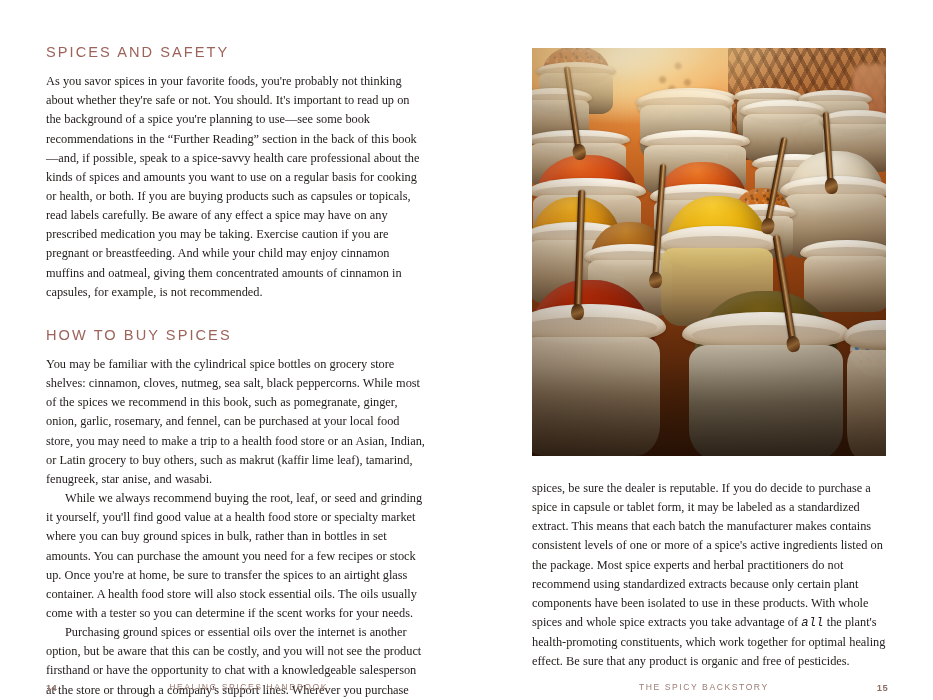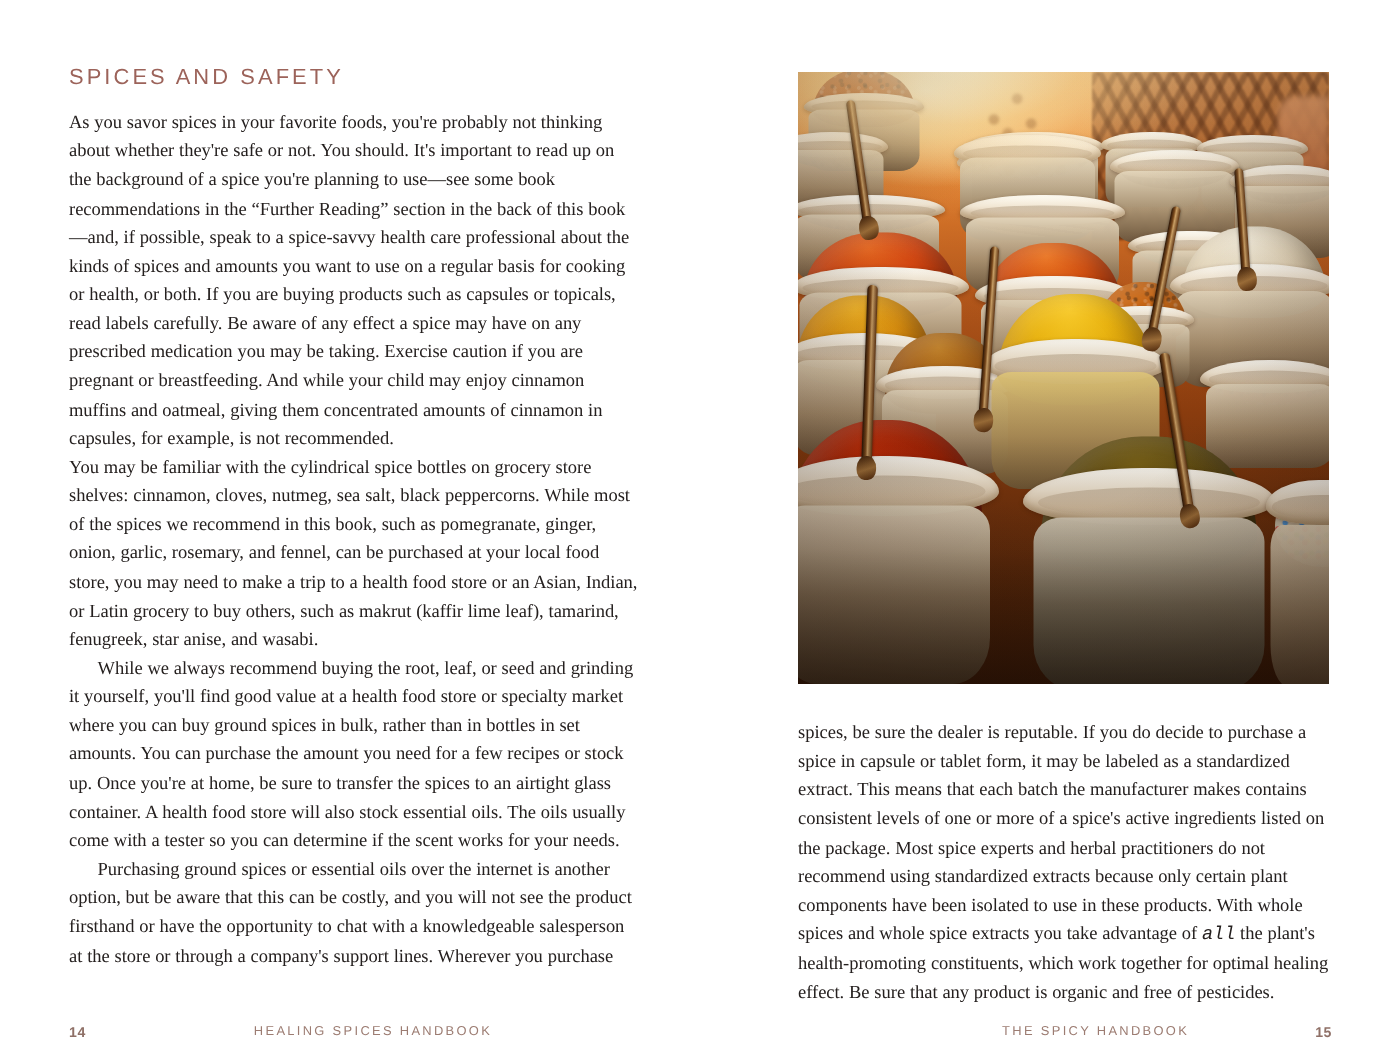--- a/index.html
+++ b/index.html
@@ -116,21 +116,21 @@
     align-items: center;
     justify-content: flex-end;
   }
   .folio {
     font-weight: 700;
     letter-spacing: 0.4px;
     color: #8f7067;
     font-size: 9.4px;
   }
   .footer-left .folio { margin-right: 112px; }
-  .footer-right .folio { margin-left: 84px; }
+  .footer-right .folio { margin-left: 108px; }
   .running-head { white-space: nowrap; }
 
   
   .ph { position: absolute; }
 
   
   .bg-wash {
     inset: 0;
     background:
       radial-gradient(ellipse 150px 90px at 24% 3%, rgba(255,250,225,0.98) 0%, rgba(255,232,170,0.72) 35%, rgba(255,190,110,0.1) 72%, rgba(255,180,90,0) 100%),
@@ -249,20 +249,21 @@
 <body>
 
 <div class="page">
 
   <div class="left-page">
 
     <h2 class="section-heading">SPICES AND SAFETY</h2>
 
     <p class="body-par">As you savor spices in your favorite foods, you're probably not thinking about whether they're safe or not. You should. It's important to read up on the background of a spice you're planning to use—see some book recommendations in the “Further Reading” section in the back of this book—and, if possible, speak to a spice-savvy health care professional about the kinds of spices and amounts you want to use on a regular basis for cooking or health, or both. If you are buying products such as capsules or topicals, read labels carefully. Be aware of any effect a spice may have on any prescribed medication you may be taking. Exercise caution if you are pregnant or breastfeeding. And while your child may enjoy cinnamon muffins and oatmeal, giving them concentrated amounts of cinnamon in capsules, for example, is not recommended.</p>
 
+    <h2 class="section-heading second">HOW TO BUY SPICES</h2>
 
     <p class="body-par">You may be familiar with the cylindrical spice bottles on grocery store shelves: cinnamon, cloves, nutmeg, sea salt, black peppercorns. While most of the spices we recommend in this book, such as pomegranate, ginger, onion, garlic, rosemary, and fennel, can be purchased at your local food store, you may need to make a trip to a health food store or an Asian, Indian, or Latin grocery to buy others, such as makrut (kaffir lime leaf), tamarind, fenugreek, star anise, and wasabi.</p>
 
     <p class="body-par indent">While we always recommend buying the root, leaf, or seed and grinding it yourself, you'll find good value at a health food store or specialty market where you can buy ground spices in bulk, rather than in bottles in set amounts. You can purchase the amount you need for a few recipes or stock up. Once you're at home, be sure to transfer the spices to an airtight glass container. A health food store will also stock essential oils. The oils usually come with a tester so you can determine if the scent works for your needs.</p>
 
     <p class="body-par indent">Purchasing ground spices or essential oils over the internet is another option, but be aware that this can be costly, and you will not see the product firsthand or have the opportunity to chat with a knowledgeable salesperson at the store or through a company's support lines. Wherever you purchase</p>
   </div>
 
   <div class="right-page">
 
@@ -442,17 +443,17 @@
   <div class="right-text">
     <p class="body-par"><span>spices, be sure the dealer is reputable. If you do decide to purchase a spice in capsule or tablet form, it may be labeled as a standardized extract. This means that each batch the manufacturer makes contains consistent levels of one or more of a spice's active ingredients listed on the package. Most spice experts and herbal practitioners do not recommend using standardized extracts because only certain plant components have been isolated to use in these products. With whole spices and whole spice extracts you take advantage of </span><span class="ital">all</span><span> the plant's health-promoting constituents, which work together for optimal healing effect. Be sure that any product is organic and free of pesticides.</span></p>
   </div>
 
   <div class="footer footer-left">
     <span class="folio">14</span>
     <span class="running-head">HEALING SPICES HANDBOOK</span>
   </div>
 
   <div class="footer footer-right">
-    <span class="running-head">THE SPICY HANDBOOK</span>
+    <span class="running-head">THE SPICY BACKSTORY</span>
     <span class="folio">15</span>
   </div>
 
 </div>
 
 </body></html>

